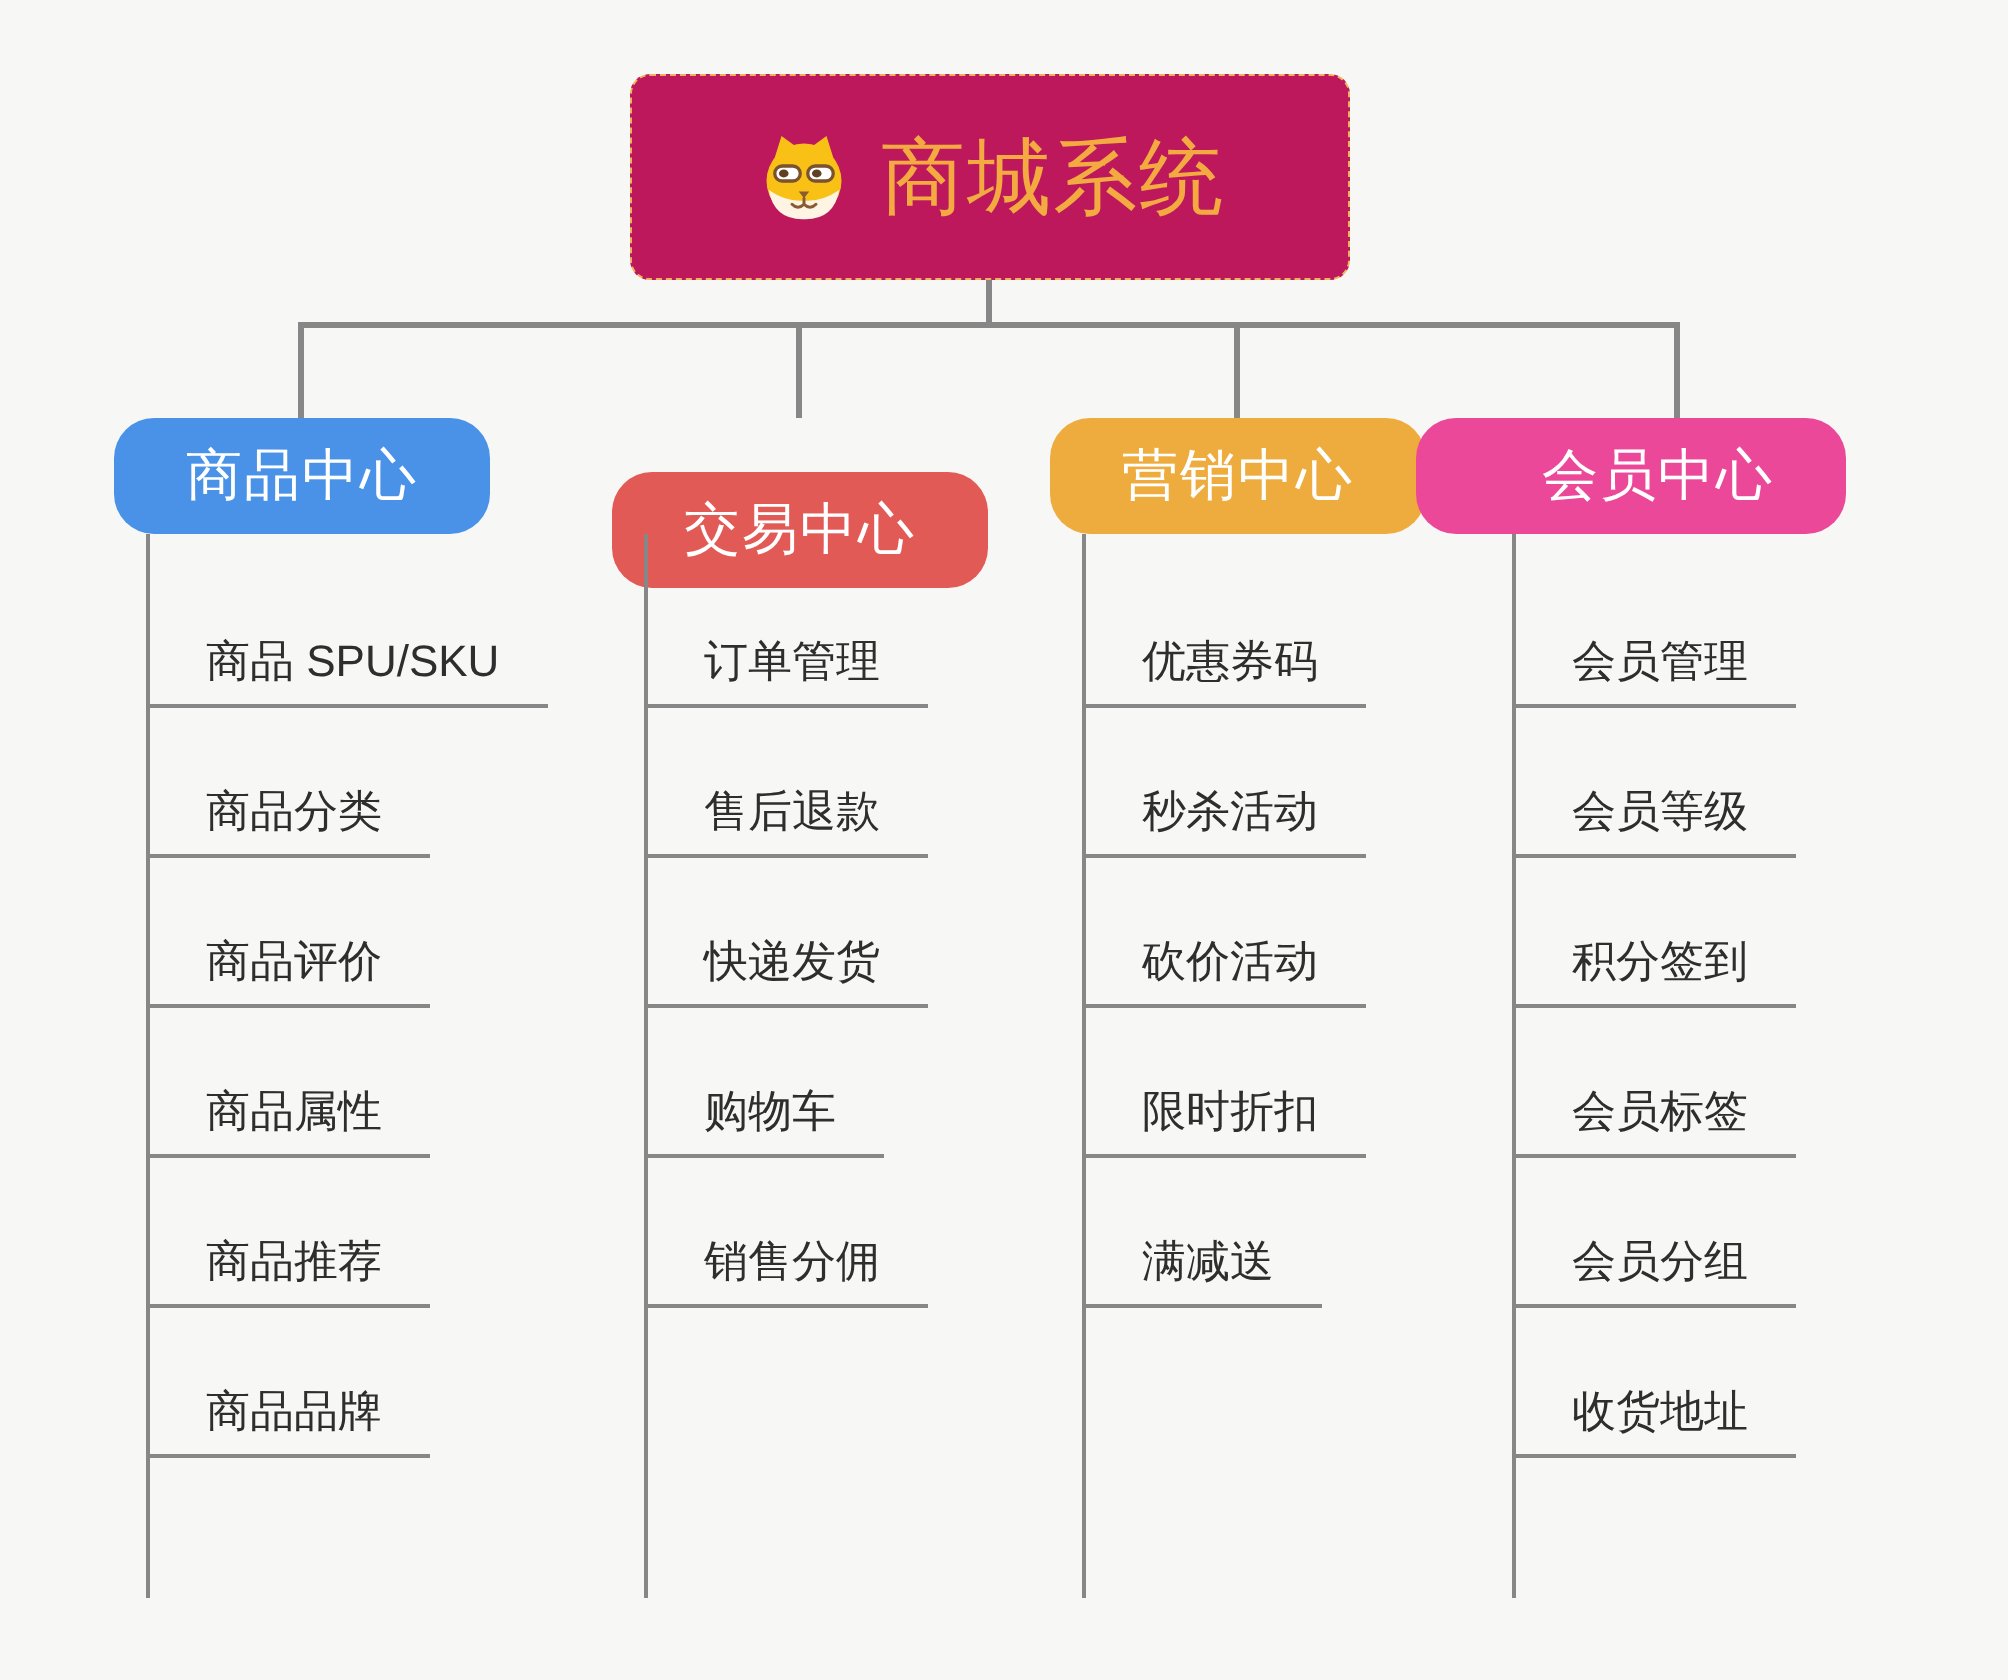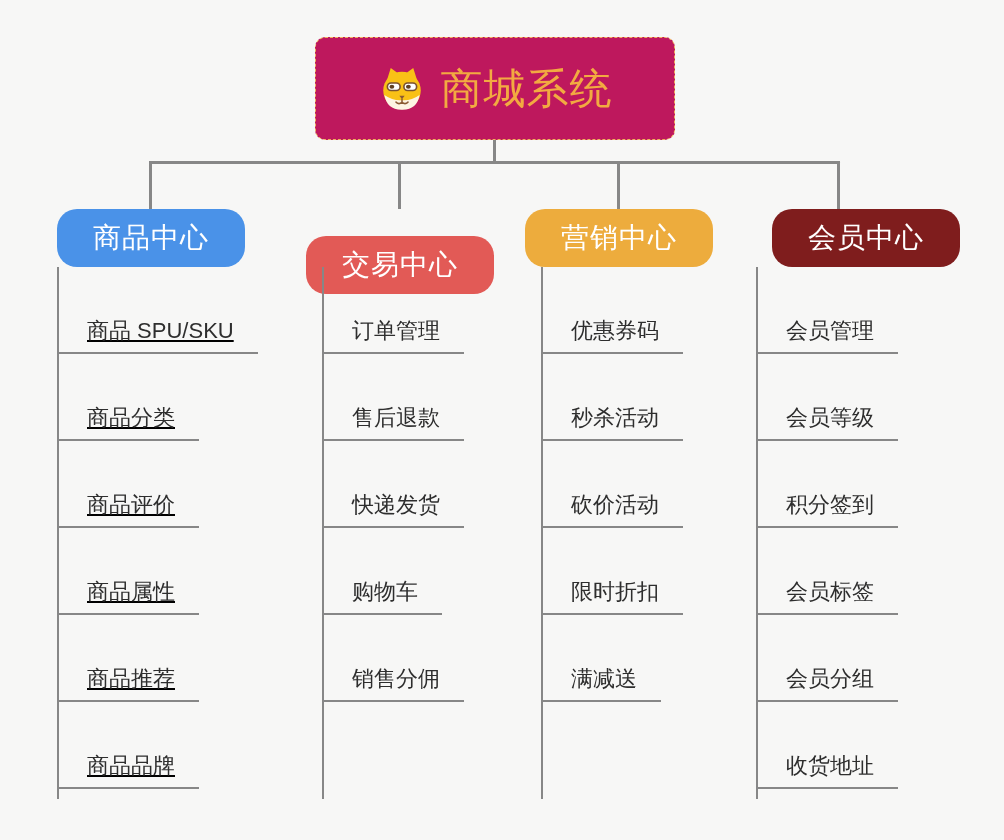--- a/index.html
+++ b/index.html
@@ -37,21 +37,21 @@
 
   .branch-node{
     position:absolute;top:209px;width:188px;height:58px;
     border-radius:20px;
     display:flex;align-items:center;justify-content:center;
   }
   .branch-label{color:#FFFFFF;font-size:28px;letter-spacing:1px;white-space:nowrap;}
 
   .column{position:absolute;top:267px;}
   .trunk{position:absolute;left:0;top:0;width:2px;height:532px;background:var(--connector);}
-  .leaf{height:87px;display:flex;align-items:flex-end;}
+  .leaf{height:75px;display:flex;align-items:flex-end;}
   .leaf.first{height:87px;}
   .leaf-inner{
     display:inline-block;
     padding:0 24px 6px 30px;
     border-bottom:2px solid var(--connector);
     font-size:22px;color:var(--leaf-text);
     white-space:nowrap;
   }
 </style>
 </head>
@@ -84,21 +84,21 @@
   </div>
 
   <div class="connector root-stub"></div>
   <div class="connector bus"></div>
 
   <div id="branches-layer">
       <div class="connector drop" style="left: 149px;"></div>
       <div class="branch-node" style="left: 57px; background: rgb(74, 146, 232);">
         <span class="branch-label">商品中心</span>
       </div>
-      <div class="column" style="left: 57px; text-decoration: underline;">
+      <div class="column" style="left: 73px;">
         <div class="trunk"></div>
         <div class="leaf first">
           <span class="leaf-inner">商品 SPU/SKU</span>
         </div>
         <div class="leaf">
           <span class="leaf-inner">商品分类</span>
         </div>
         <div class="leaf">
           <span class="leaf-inner">商品评价</span>
         </div>
@@ -150,21 +150,21 @@
           <span class="leaf-inner">砍价活动</span>
         </div>
         <div class="leaf">
           <span class="leaf-inner">限时折扣</span>
         </div>
         <div class="leaf">
           <span class="leaf-inner">满减送</span>
         </div>
       </div>
       <div class="connector drop" style="left: 837px;"></div>
-      <div class="branch-node" style="left: 772px; background: #7f1d1d;">
+      <div class="branch-node" style="left: 708px; background: #ec4899; padding-left: 27px;">
         <span class="branch-label">会员中心</span>
       </div>
       <div class="column" style="left: 756px;">
         <div class="trunk"></div>
         <div class="leaf first">
           <span class="leaf-inner">会员管理</span>
         </div>
         <div class="leaf">
           <span class="leaf-inner">会员等级</span>
         </div>

